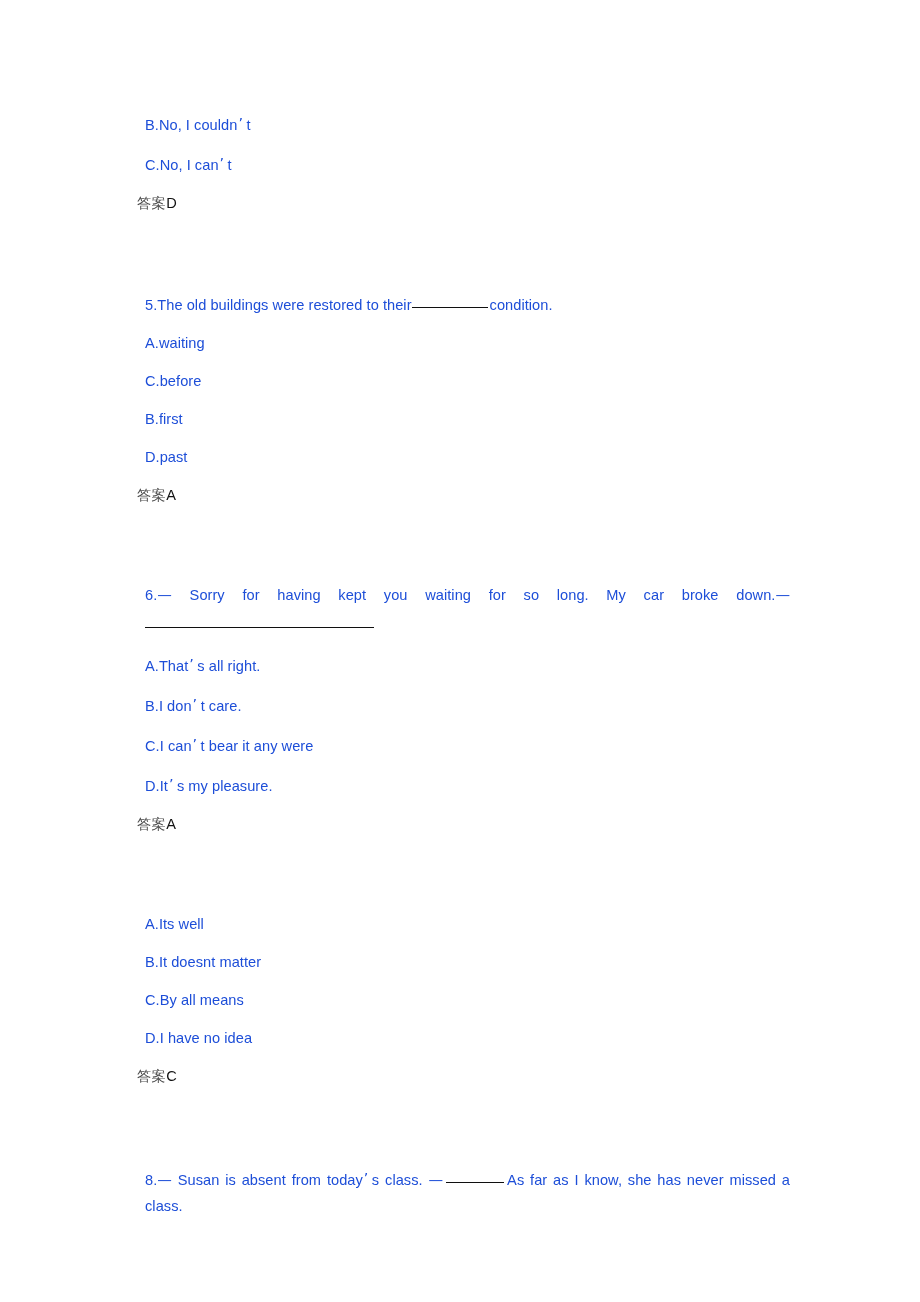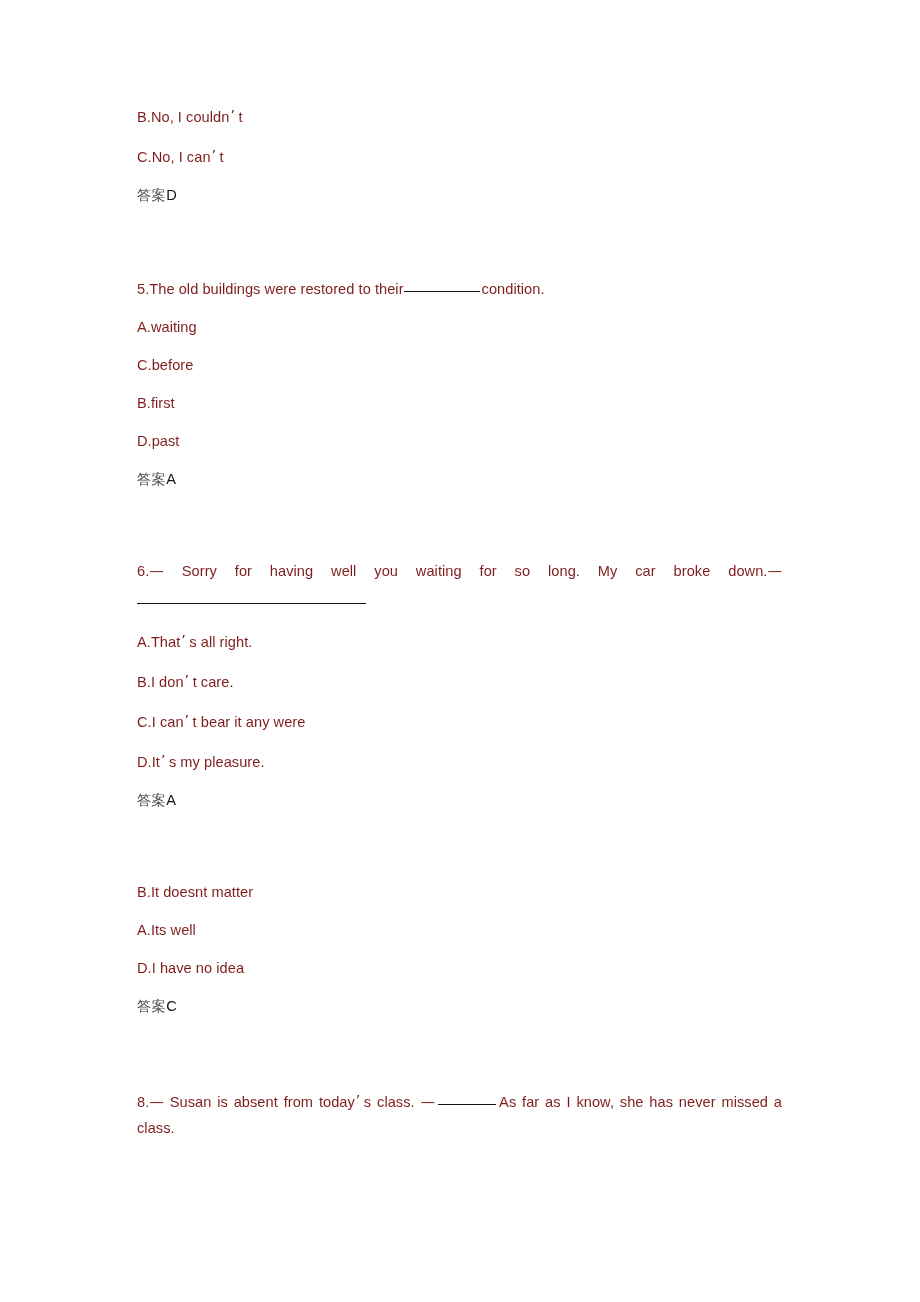--- a/index.html
+++ b/index.html
@@ -25,22 +25,22 @@
   .content {
     position: relative;
     top: 108px;
     width: 645px;
   }
 
   
   .line {
     font-size: 14.6px;
     line-height: 1.0;
-    color: #7f1d1d;
-    margin: 0;
+    color: #1d4ed8;
+    margin: 8px;
     white-space: nowrap;
     letter-spacing: 0.05px;
   }
   .opt {
     margin-bottom: 23.5px;
   }
   .stem {
     margin-bottom: 23.5px;
   }
   
@@ -145,42 +145,43 @@
       <div class="line opt">B.first</div>
       <div class="line opt">D.past</div>
 
       <div class="answer"><span class="cjk">答案</span><span class="val">A</span></div>
     </div>
 
     <div class="qgap"></div>
 
     <div>
 
-      <div class="line stem-q6-l1"><span>6.</span><span class="emdash">—</span> <span>Sorry for having well you waiting for so long. My car broke down.</span><span class="emdash">—</span></div>
+      <div class="line stem-q6-l1"><span>6.</span><span class="emdash">—</span> <span>Sorry for having kept you waiting for so long. My car broke down.</span><span class="emdash">—</span></div>
 
       <div class="line stem-q6-l2"><span class="blank-q6"></span></div>
 
       <div class="line opt"><span>A.That</span><span class="apos">’</span><span>s all right.</span></div>
 
       <div class="line opt"><span>B.I don</span><span class="apos">’</span><span>t care.</span></div>
 
       <div class="line opt"><span>C.I can</span><span class="apos">’</span><span>t bear it any were</span></div>
 
       <div class="line opt"><span>D.It</span><span class="apos">’</span><span>s my pleasure.</span></div>
 
       <div class="answer"><span class="cjk">答案</span><span class="val">A</span></div>
     </div>
 
     <div class="qgap"></div>
 
     <div>
 
 
+      <div class="line opt">A.Its well</div>
       <div class="line opt">B.It doesnt matter</div>
-      <div class="line opt">A.Its well</div>
+      <div class="line opt">C.By all means</div>
       <div class="line opt">D.I have no idea</div>
 
       <div class="answer"><span class="cjk">答案</span><span class="val">C</span></div>
     </div>
 
     <div class="qgap-sm"></div>
 
     <div>
       <div class="line stem-q8"><span>8.</span><span class="emdash">—</span> <span>Susan is absent from today</span><span class="apos">’</span><span>s class.</span> <span class="emdash">—</span><span class="blank blank-q8"></span><span>As far as I know, she has never missed a class.</span></div>
     </div>

